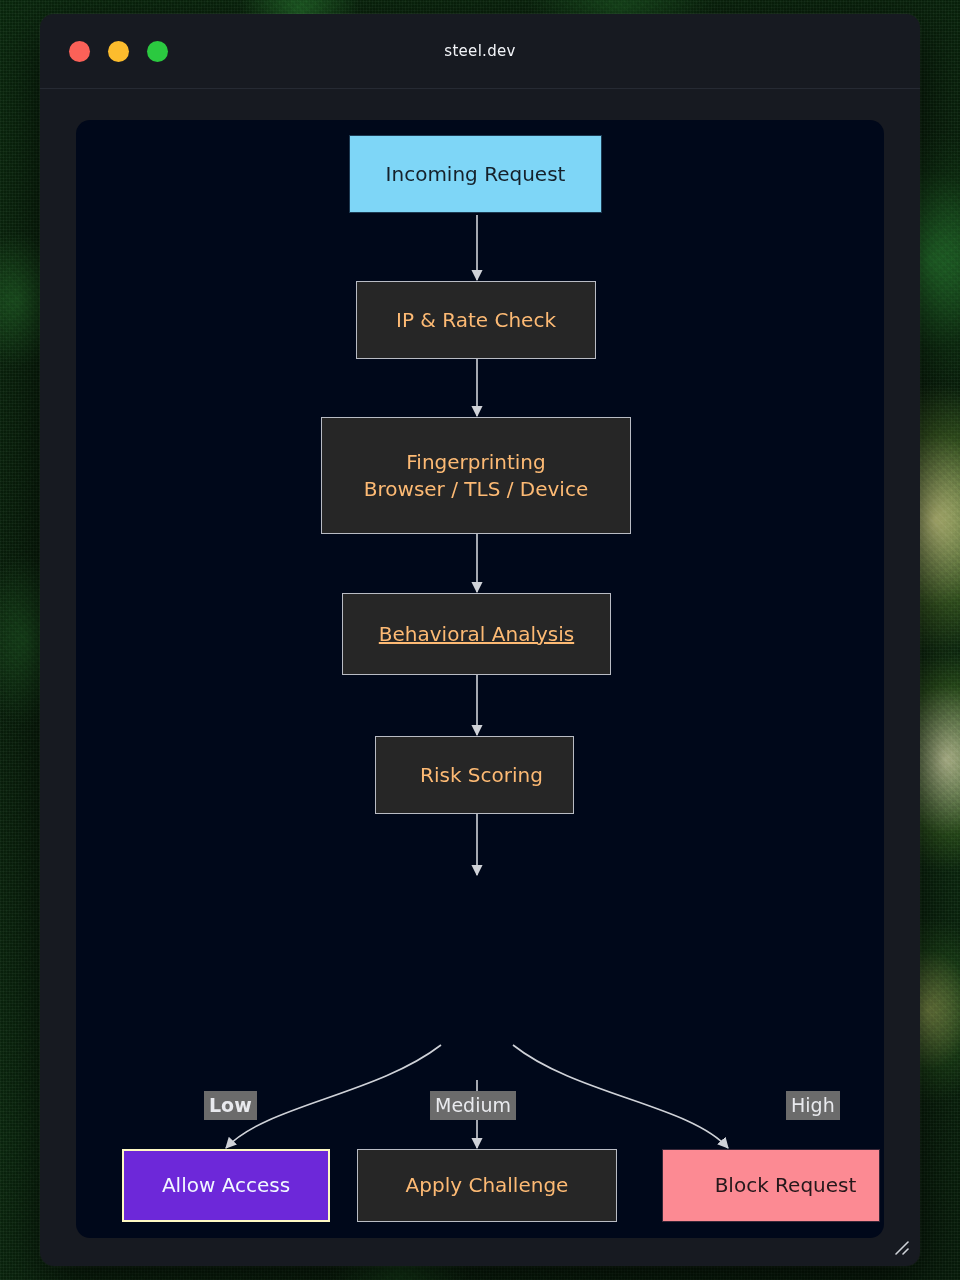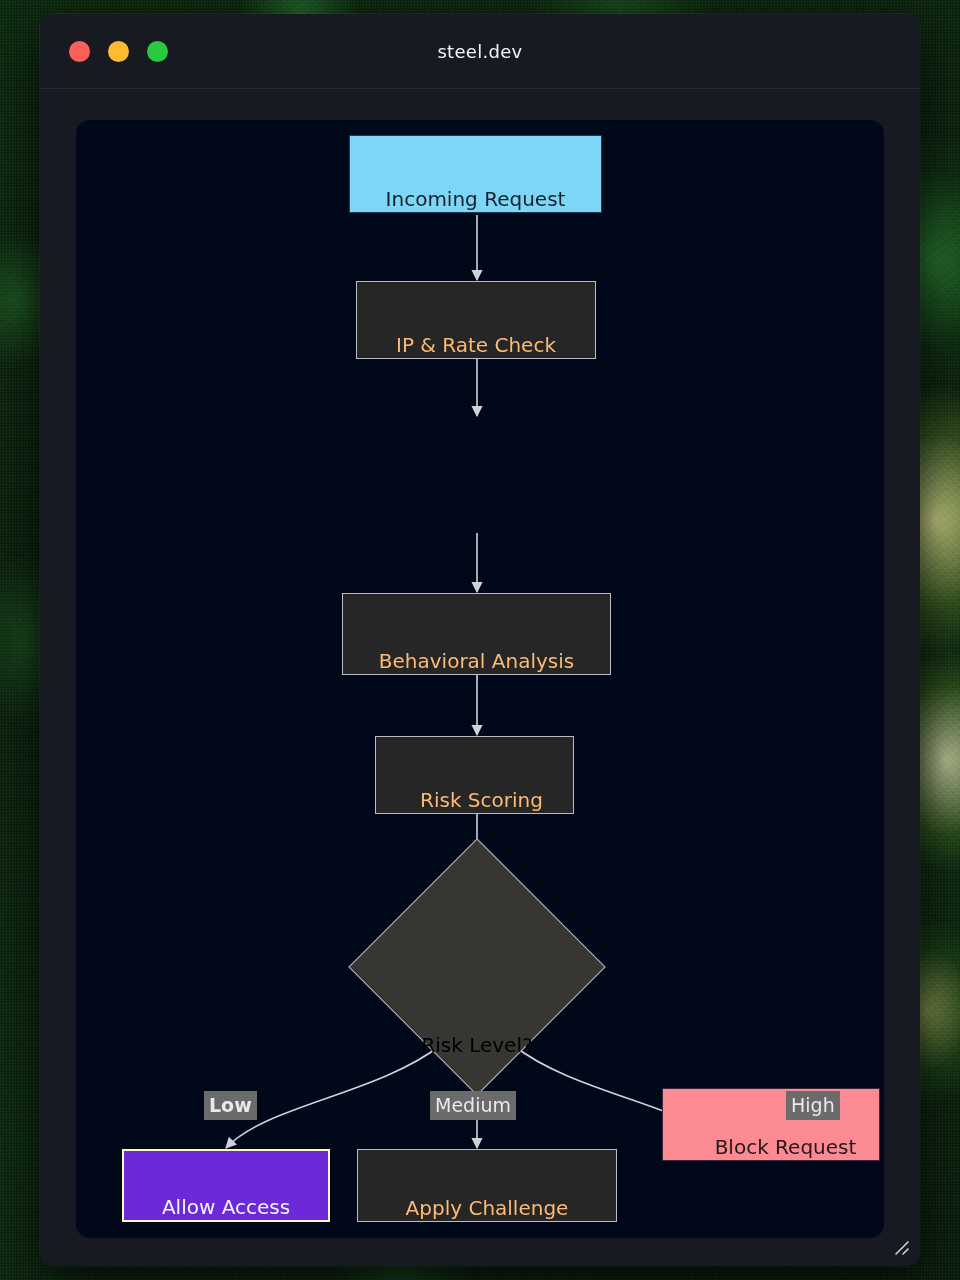--- a/index.html
+++ b/index.html
@@ -76,21 +76,21 @@
   .dot {
     width: 21px;
     height: 21px;
     border-radius: 50%;
   }
 
   #window-title {
     width: 100%;
     text-align: center;
     color: #f2f4f8;
-    font-size: 18px;
+    font-size: 15px;
     letter-spacing: 0.3px;
   }
 
   
   #canvas {
     position: absolute;
     left: 36px;
     top: 106px;
     width: 808px;
     height: 1118px;
@@ -103,21 +103,21 @@
     position: absolute;
     inset: 0;
   }
 
   
   .node {
     position: absolute;
     display: flex;
     flex-direction: column;
     align-items: center;
-    justify-content: flex-end;
+    justify-content: center;
     text-align: center;
     line-height: 1.32;
     font-size: 20px;
     z-index: 3;
   }
   .node.rect {
     background: #262626;
     border: 1px solid #b9bcc4;
     color: #fdba74;
   }
@@ -216,43 +216,43 @@
     </svg>
 
     <div class="node rect accent-cyan" style="left:273px; top:15px; width:253px; height:78px;">
       <span>Incoming Request</span>
     </div>
 
     <div class="node rect" style="left:280px; top:161px; width:240px; height:78px;">
       <span>IP &amp; Rate Check</span>
     </div>
 
-
-    <div class="node rect" style="left:266px; top:473px; width:269px; height:82px;">
+    <div class="node rect" style="left:245px; top:297px; width:310px; height:117px;">
+      <span>Fingerprinting</span>
+      <span class="line2">Browser / TLS / Device</span>
+    </div>
+
+    <div class="node rect" style="left:266px; top:473px; width:269px; height:82px;text-decoration:underline;">
       <span>Behavioral Analysis</span>
     </div>
 
     <div class="node rect" style="left:299px; top:616px; width:199px; height:78px;padding-left:14px;">
       <span>Risk Scoring</span>
     </div>
 
-    <div class="node diamond" style="left:310px; top:866px; width:182px; height:182px; transform:translateY(-110px);">
-      <span class="diamond-shape"></span>
-      <span>Risk Level?</span>
-    </div>
 
     <div class="node rect accent-blue" style="left:46px; top:1029px; width:208px; height:73px;">
       <span>Allow Access</span>
     </div>
 
     <div class="node rect" style="left:281px; top:1029px; width:260px; height:73px;">
       <span>Apply Challenge</span>
     </div>
 
-    <div class="node rect accent-red" style="left:586px; top:968px; width:218px; height:73px;padding-left:29px;">
+    <div class="node rect accent-red" style="left:586px; top:1029px; width:218px; height:73px;padding-left:29px;">
       <span>Block Request</span>
     </div>
 
     <div class="edge-label" style="left:128px; top:971px;font-weight:bold;">Low</div>
     <div class="edge-label" style="left:397px; top:971px; transform:translateX(-50%);">Medium</div>
     <div class="edge-label" style="left:710px; top:971px;">High</div>
 
   </div>
 
   <svg id="resize-grip" viewBox="0 0 18 18">

